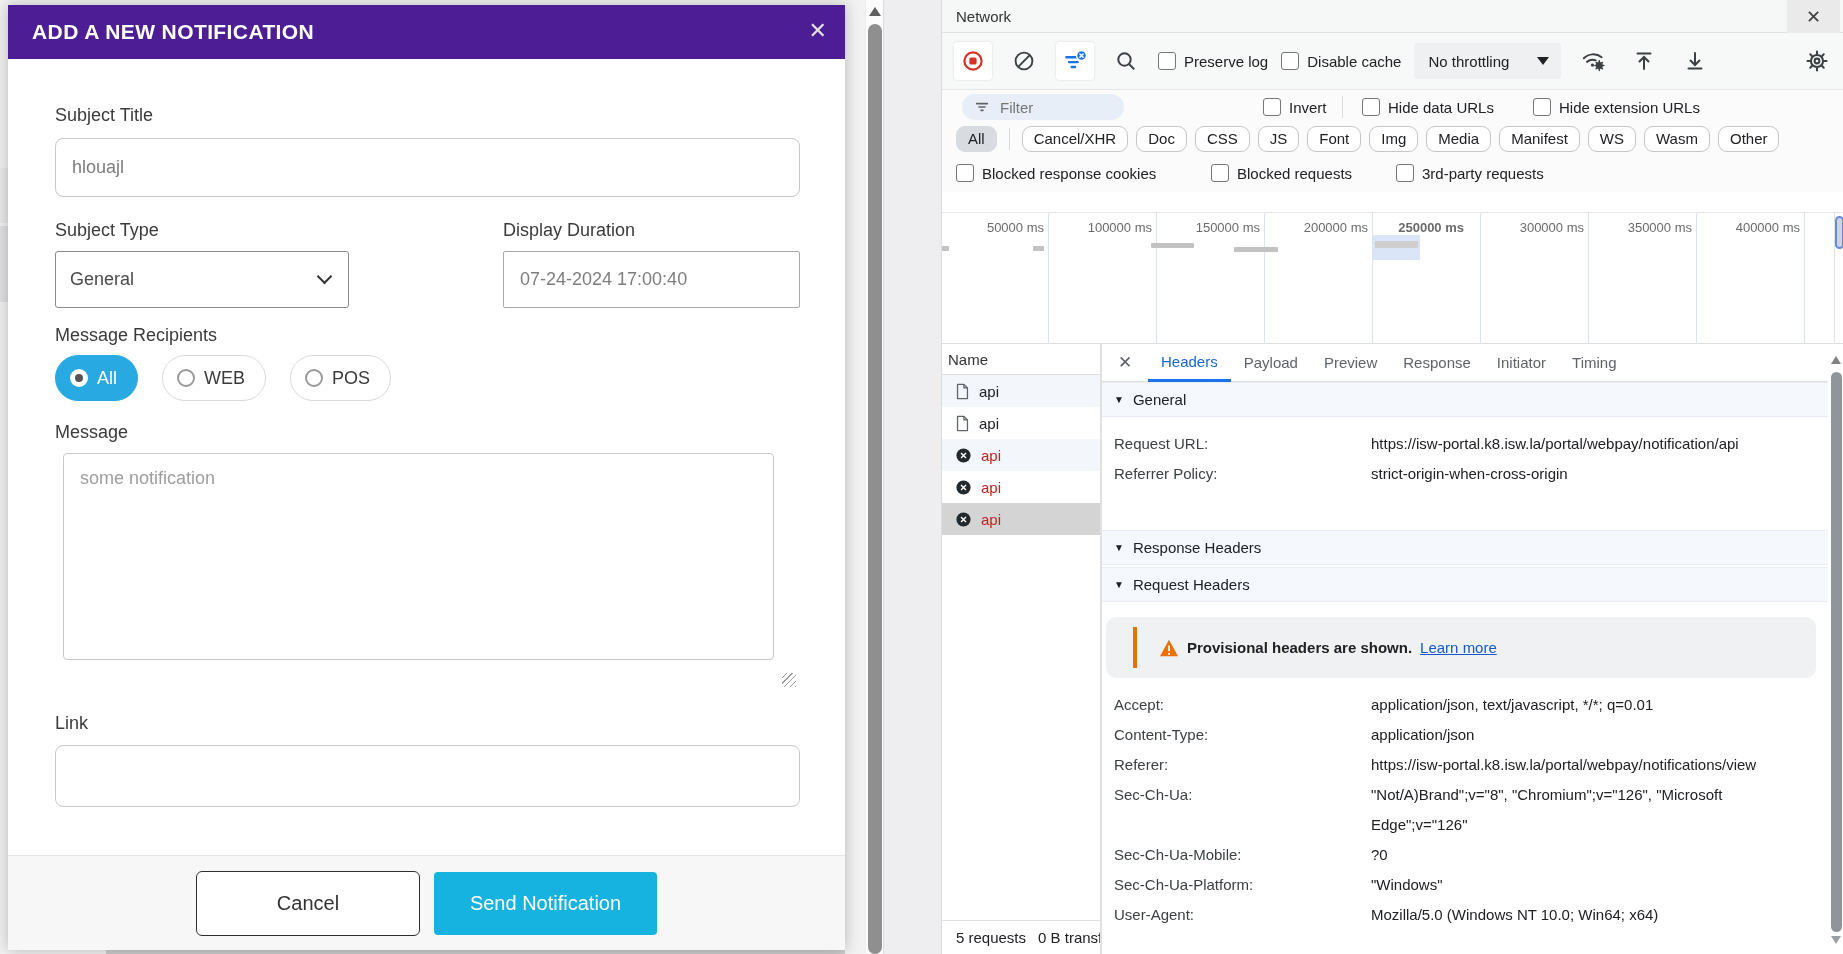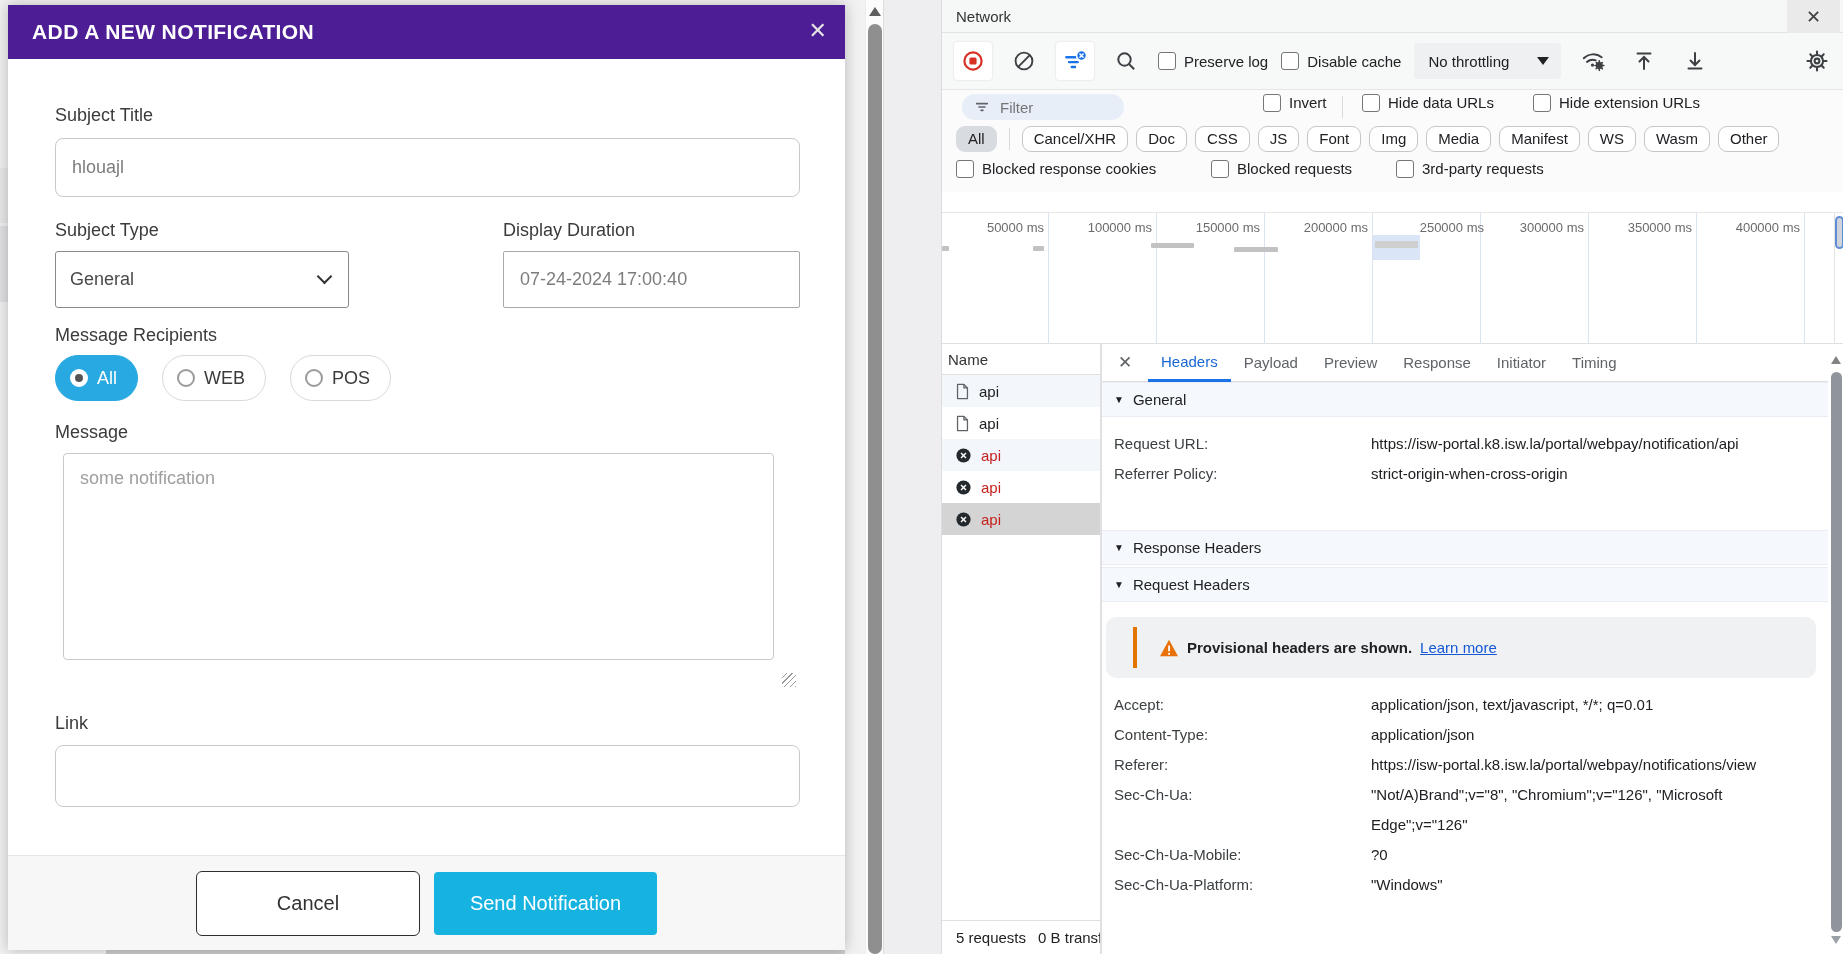--- a/index.html
+++ b/index.html
@@ -58,21 +58,21 @@
   .tbtn.white{background:#fff;box-shadow:0 0 2px rgba(0,0,0,.15);}
   .cb{width:18px;height:18px;border:1.5px solid #767676;border-radius:3px;background:#fff;display:inline-block;box-sizing:border-box;flex:none;}
   .cblabel{font-size:15px;color:#202124;margin-left:-5px;}
   .throttle{height:36px;background:#eef0f1;border-radius:3px;display:flex;align-items:center;gap:28px;
             padding:0 12px 0 14px;font-size:15px;color:#202124;}
   .tri-dn{width:0;height:0;border-left:6px solid transparent;border-right:6px solid transparent;border-top:8px solid #202124;}
   .dt-row-filter{left:0;top:90px;width:902px;height:34px;background:#fbfbfc;}
   .fpill{left:20px;top:4px;width:162px;height:26px;background:#e8eef8;border-radius:13px;display:flex;align-items:center;gap:8px;padding-left:12px;}
   .fpill input{border:none;background:transparent;outline:none;font-size:15px;color:#5f6368;width:110px;font-family:inherit;}
   .fsep{width:1px;height:22px;background:#dcdcdc;}
-  .fcheck{display:flex;gap:8px;font-size:15px;color:#202124;top:4px;height:26px;}
+  .fcheck{display:flex;align-items:center;gap:8px;font-size:15px;color:#202124;top:4px;height:26px;}
   .dt-row-chips{left:0;top:124px;width:902px;height:30px;background:#fbfbfc;display:flex;align-items:center;padding-left:14px;gap:8px;}
   .chip{height:26px;line-height:24px;padding:0 11px;border:1px solid #c6c6c6;border-radius:9px;background:#fff;
         font-size:15px;color:#202124;box-sizing:border-box;}
   .chip.sel{background:#d8dbe0;border-color:#d8dbe0;font-weight:400;}
   .chipsep{width:1px;height:22px;background:#d8d8d8;margin:0 4px;}
   .dt-row-blocked{left:0;top:154px;width:902px;height:38px;background:#fbfbfc;}
   
   .timeline{left:0;top:212px;width:902px;height:132px;background:#fff;border-top:1px solid #e6e6e6;border-bottom:1px solid #dfdfdf;}
   .tl-div{top:0;width:1px;height:132px;background:#dbe2f1;}
   .tl-lab{top:7px;width:96px;text-align:right;font-size:13px;color:#6b6b6b;}
@@ -395,21 +395,21 @@
     <div class="abs tl-div" style="left:430px;"></div>
     <div class="abs tl-div" style="left:538px;"></div>
     <div class="abs tl-div" style="left:646px;"></div>
     <div class="abs tl-div" style="left:754px;"></div>
     <div class="abs tl-div" style="left:862px;"></div>
     <div class="abs tl-div" style="left:892px;background:#e3e3e3;"></div>
     <div class="abs tl-lab" style="left:6px;">50000 ms</div>
     <div class="abs tl-lab" style="left:114px;">100000 ms</div>
     <div class="abs tl-lab" style="left:222px;">150000 ms</div>
     <div class="abs tl-lab" style="left:330px;">200000 ms</div>
-    <div class="abs tl-lab" style="left:446px;">250000 ms</div>
+    <div class="abs tl-lab" style="left:426px;font-weight:bold;">250000 ms</div>
     <div class="abs tl-lab" style="left:546px;">300000 ms</div>
     <div class="abs tl-lab" style="left:654px;">350000 ms</div>
     <div class="abs tl-lab" style="left:762px;">400000 ms</div>
     <div class="abs tl-bar" style="left:0;top:33px;width:7px;"></div>
     <div class="abs tl-bar" style="left:91px;top:33px;width:11px;"></div>
     <div class="abs tl-bar" style="left:209px;top:30px;width:43px;"></div>
     <div class="abs tl-bar" style="left:292px;top:34px;width:44px;"></div>
     <div class="abs tl-sel"></div>
     <div class="abs tl-selbar"></div>
     <div class="abs tl-thumb"></div>
@@ -525,20 +525,24 @@
         <span class="hval">"Not/A)Brand";v="8", "Chromium";v="126", "Microsoft Edge";v="126"</span>
       </div>
       <div class="hrow">
         <span class="hkey">Sec-Ch-Ua-Mobile:</span>
         <span class="hval">?0</span>
       </div>
       <div class="hrow">
         <span class="hkey">Sec-Ch-Ua-Platform:</span>
         <span class="hval">"Windows"</span>
       </div>
+      <div class="hrow">
+        <span class="hkey">User-Agent:</span>
+        <span class="hval">Mozilla/5.0 (Windows NT 10.0; Win64; x64)</span>
+      </div>
     </div>
 
     <div class="abs dscroll">
       <div class="abs ds-up"></div>
       <div class="abs ds-thumb"></div>
       <div class="abs ds-dn"></div>
     </div>
   </div>
 </div>
 

